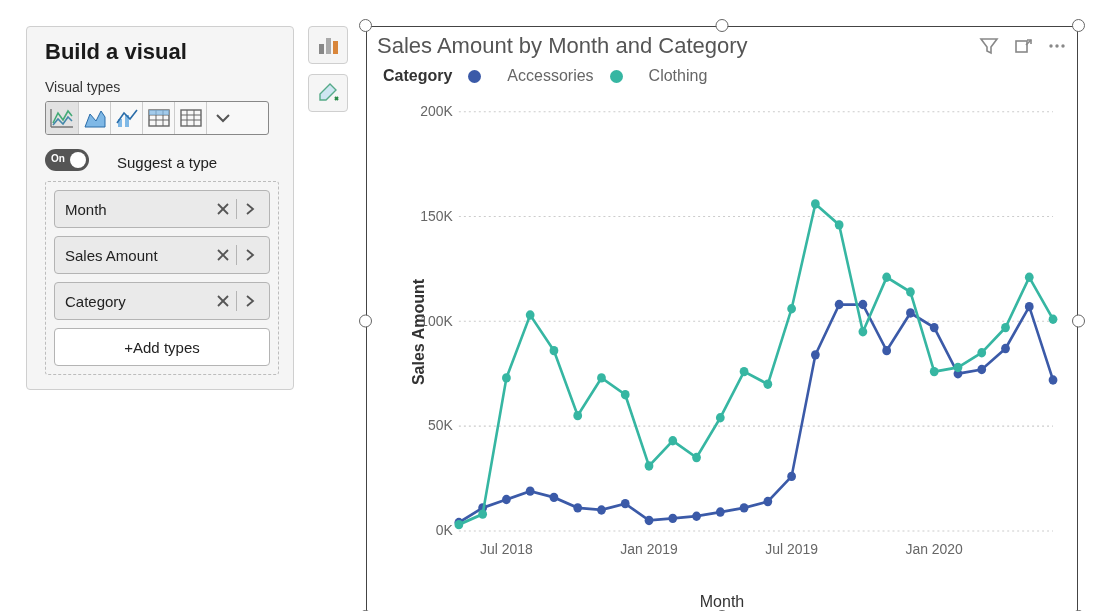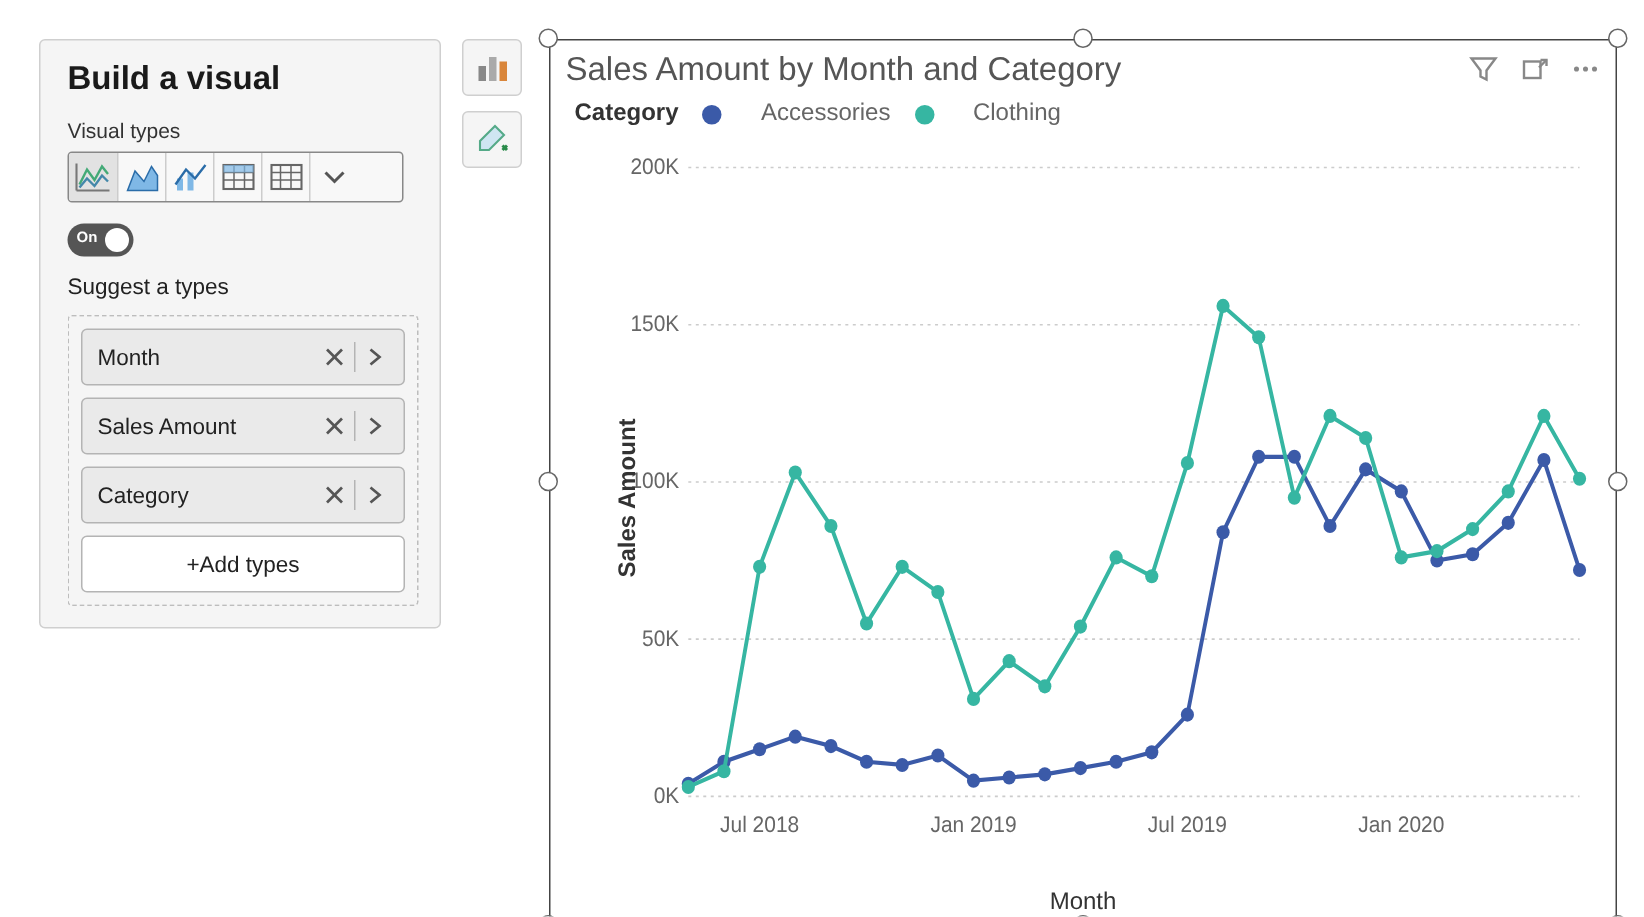--- a/index.html
+++ b/index.html
@@ -49,24 +49,23 @@
     width: 32px; height: 32px;
     display: flex; align-items: center; justify-content: center;
     cursor: pointer;
   }
   .vtype.selected { background: #e2e2e2; }
   .vtype + .vtype { border-left: 1px solid #ccc; }
   .vtype.more { width: 32px; }
   .vtype svg { width: 24px; height: 22px; }
 
   .suggest-row {
-    display: flex; align-items: flex-start;
-    gap: 12px;
+    display: flex; align-items: flex-end;
+    gap: 28px;
     margin: 14px 0 10px 0;
-    flex-direction: column;
   }
   .toggle {
     display: inline-flex; align-items:center;
     width: 44px; height: 22px;
     border-radius: 11px;
     background: #555;
     position: relative;
     padding: 0 4px;
     cursor: pointer;
   }
@@ -261,21 +260,21 @@
             <polyline points="6,8 12,14 18,8" stroke="#555" stroke-width="2" fill="none"></polyline>
           </svg>
       </div>
     </div>
 
     <div class="suggest-row">
       <div class="toggle">
         <span class="on-label">On</span>
         <span class="knob"></span>
       </div>
-      <span class="label">Suggest a types</span>
+      <span class="label">Suggest a type</span>
     </div>
 
     <div class="data-box">
       <div class="field-pill">
         <span class="name">Month</span>
         <span class="icon-btn">
             <svg width="14" height="14" viewBox="0 0 14 14">
               <line x1="2" y1="2" x2="12" y2="12" stroke="#555" stroke-width="1.8"></line>
               <line x1="12" y1="2" x2="2" y2="12" stroke="#555" stroke-width="1.8"></line>
             </svg>

